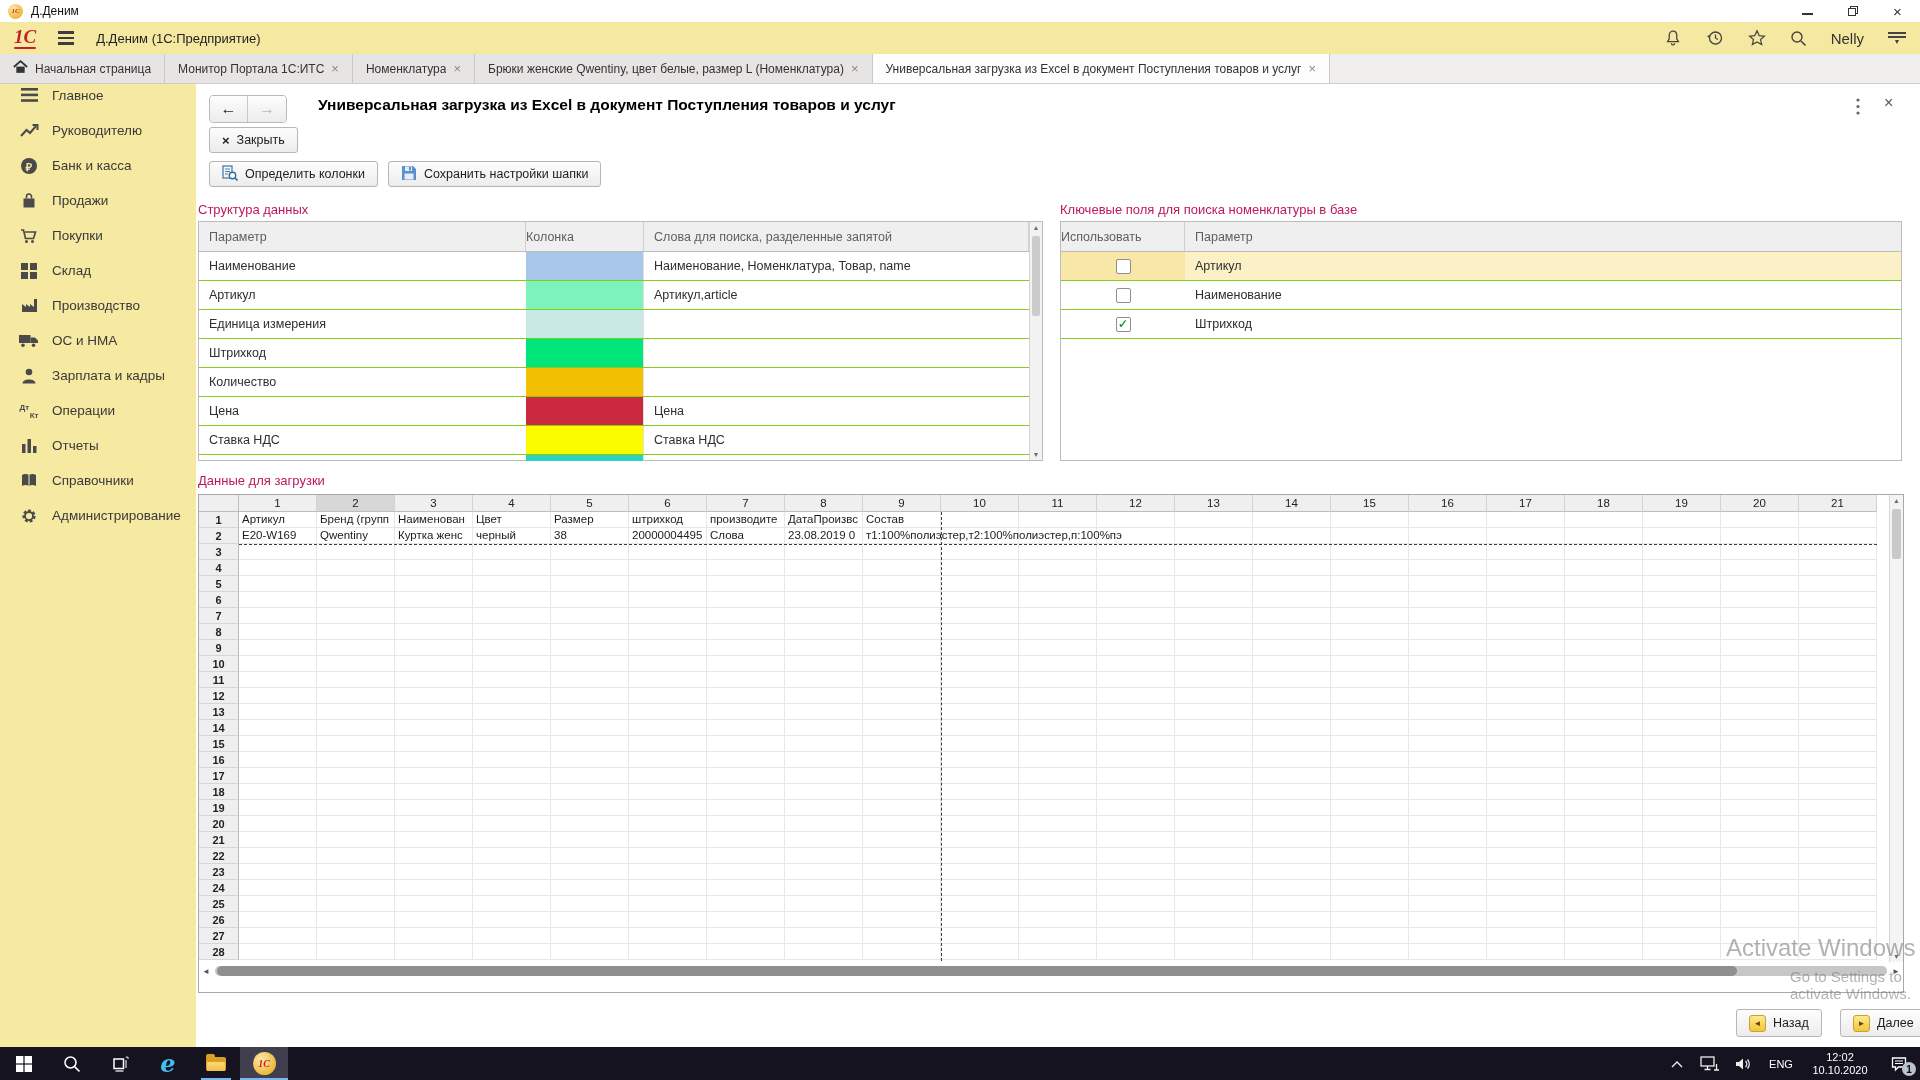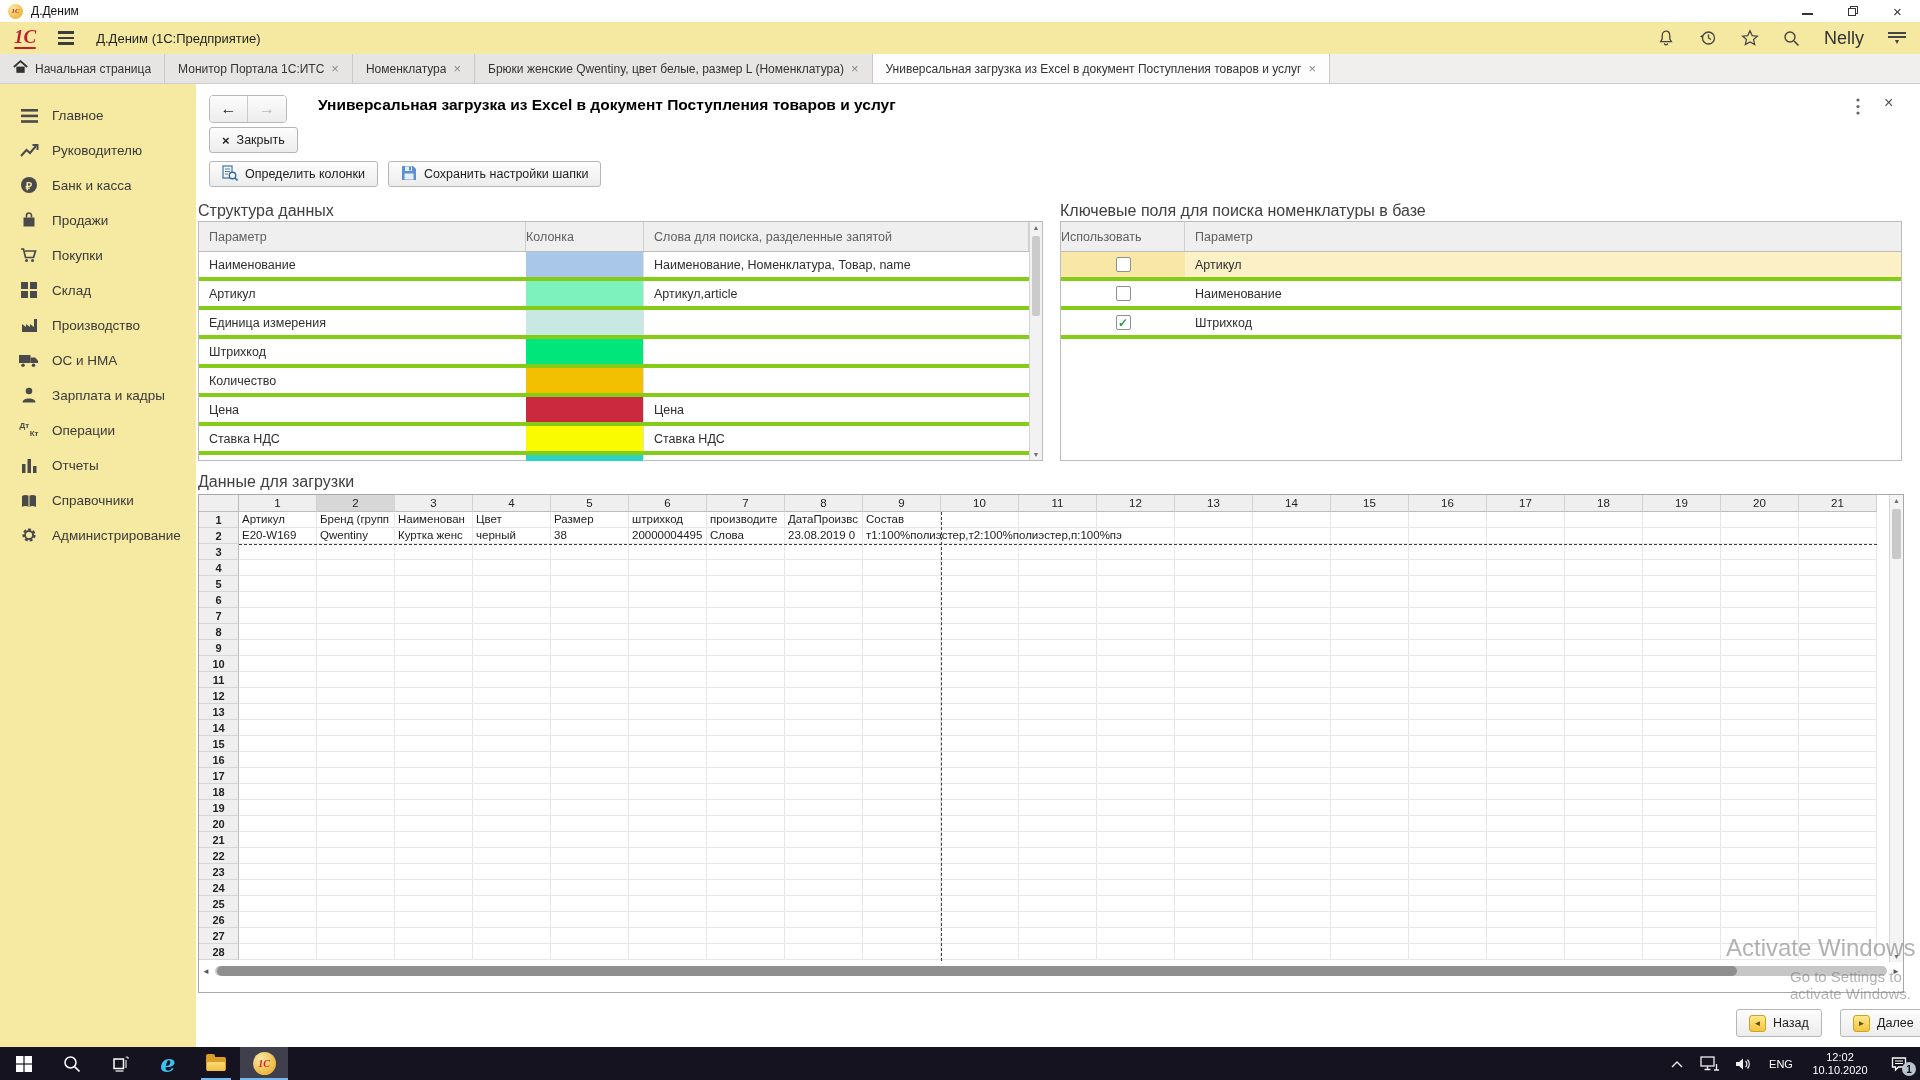--- a/index.html
+++ b/index.html
@@ -21,35 +21,35 @@
 
 
 .appbar{position:absolute;left:0;top:22px;width:1920px;height:32px;background:#f5e8a1;display:flex;align-items:center}
 .brand{margin-left:14px;font:italic bold 19px "Liberation Serif",serif;color:#c31e2e;line-height:1}
 .brand::after{content:"";display:block;height:2px;background:#c31e2e;border-radius:2px;margin-top:1px}
 .hamb{margin-left:22px;display:inline-flex;flex-direction:column;gap:3px;cursor:pointer}
 .hamb i{width:16px;height:2.4px;background:#3c3c3c;display:block}
 .appbar-title{margin-left:22px;font-size:13px;color:#222}
 .appbar-icons{margin-left:auto;display:flex;align-items:center;gap:24px;padding-right:14px}
 .aic{display:inline-flex;align-items:center;justify-content:center;cursor:pointer}
-.user-name{font-size:18px;color:#333}
+.user-name{font-size:15px;color:#333}
 .menu-caret{display:inline-flex;flex-direction:column;align-items:center;gap:2px}
 .menu-caret i{width:18px;height:2.2px;background:#444;display:block}
 .menu-caret b{font-size:7px;color:#444;line-height:4px}
 
 
 .tabbar{position:absolute;left:0;top:54px;width:1920px;height:30px;background:#f1eeee;border-bottom:1px solid #cdcdcd;display:flex}
 .tab{display:flex;align-items:center;gap:7px;padding:0 13px;background:#e7e4e4;border-right:1px solid #c9c9c9;font-size:12px;color:#333;max-width:500px;white-space:nowrap;cursor:pointer}
 .tab .tab-label{overflow:hidden;text-overflow:ellipsis}
 .tab.active{background:#fdfdfd}
 .tab-close{color:#8a8a8a;font-size:13px;line-height:1}
 
 
 .sidebar{position:absolute;left:0;top:84px;width:196px;height:963px;background:#f6e9a2;padding-top:4px}
-.side-item{height:35px;display:flex;align-items:flex-end;cursor:pointer}
+.side-item{height:35px;display:flex;align-items:flex-start;cursor:pointer}
 .side-item .icn{width:22px;margin-left:18px;margin-right:12px;display:inline-flex;justify-content:center;align-items:center}
 .side-item .lbl{font-size:13.5px;color:#3a3a3a}
 .rub{display:inline-flex;width:16px;height:16px;border-radius:50%;background:#4a4a4a;color:#f6e9a2;font-size:11px;font-weight:bold;align-items:center;justify-content:center}
 .dtkt{display:inline-block;width:19px;height:17px;position:relative;font-style:normal}
 .dtkt i{position:absolute;font:bold 8px "Liberation Sans",sans-serif;color:#4a4a4a;font-style:normal}
 .dtkt i.d1{top:0;left:0}.dtkt i.d2{bottom:0;right:0}
 
 
 .content{position:absolute;left:196px;top:84px;width:1724px;height:963px;background:#fff}
 .navgrp{position:absolute;left:13px;top:11px;display:flex;border:1px solid #b9b9b9;border-radius:4px;overflow:hidden}
@@ -57,32 +57,32 @@
 .navbtn.back{color:#2b2b2b;border-right:1px solid #c9c9c9}
 .navbtn.fwd{color:#b8b8b8}
 .page-title{position:absolute;left:122px;top:12px;font-size:15.5px;font-weight:bold;color:#000}
 .content-kebab{position:absolute;left:1660px;top:14px;cursor:pointer}
 .content-close{position:absolute;left:1688px;top:10px;font-size:16px;color:#555;cursor:pointer}
 .btn{display:inline-flex;align-items:center;gap:7px;padding:0 12px;height:26px;background:linear-gradient(#fdfdfd,#ececec);
  border:1px solid #b6b6b6;border-radius:3px;font-size:12.5px;color:#1d1d1d;cursor:pointer;white-space:nowrap}
 .btn .x{font-weight:bold;font-size:13px;color:#222}
 .btn-close-doc{position:absolute;left:13px;top:43px}
 .toolbar{position:absolute;left:13px;top:77px;display:flex;gap:10px}
-.sec-label{position:absolute;font-size:16px;color:#404040}
+.sec-label{position:absolute;font-size:13px;color:#be185d}
 .lbl-structure{left:2px;top:118px}
 .lbl-keys{left:864px;top:118px}
 .lbl-data{left:2px;top:389px}
 
 
 .tbl{position:absolute;border:1px solid #bcbcbc;background:#fff}
 .tbl-structure{left:2px;top:137px;width:845px;height:240px}
 .tbl-keys{left:864px;top:137px;width:842px;height:240px}
 .t-head{display:flex;height:30px;background:#efefef;border-bottom:1px solid #bcbcbc;color:#5f5f5f;font-size:12.5px}
 .t-head .hc{display:flex;align-items:center;padding-left:10px;border-right:1px solid #cfcfcf}
-.t-row{display:flex;height:29px;border-bottom:4px solid #84cc16;font-size:12.5px;color:#2e2e2e;cursor:pointer}
+.t-row{display:flex;height:29px;border-bottom:1px solid #84cc16;font-size:12.5px;color:#2e2e2e;cursor:pointer}
 .t-row .tc{display:flex;align-items:center;padding-left:10px;overflow:hidden;white-space:nowrap}
 .st-c1{width:327px}.st-c2{width:118px;padding:0!important}.st-c3{flex:1}
 .st-body{padding-right:13px}
 .colorcell{width:118px;height:100%;border-right:1px solid #e0e0e0}
 .st-partial{height:6px;display:flex;overflow:hidden}
 .vscroll{position:absolute;right:0;top:0;bottom:0;width:13px;background:#f2f2f2;border-left:1px solid #d4d4d4}
 .vscroll .ar{position:absolute;left:0;width:12px;text-align:center;font-size:7px;color:#707070}
 .vscroll .up{top:2px}.vscroll .dn{bottom:2px}
 .vscroll .thumb{position:absolute;left:2px;right:2px;top:14px;height:80px;background:#cbcbcb;border-radius:2px}
 .kf-c1{width:124px;justify-content:center;padding:0!important}

